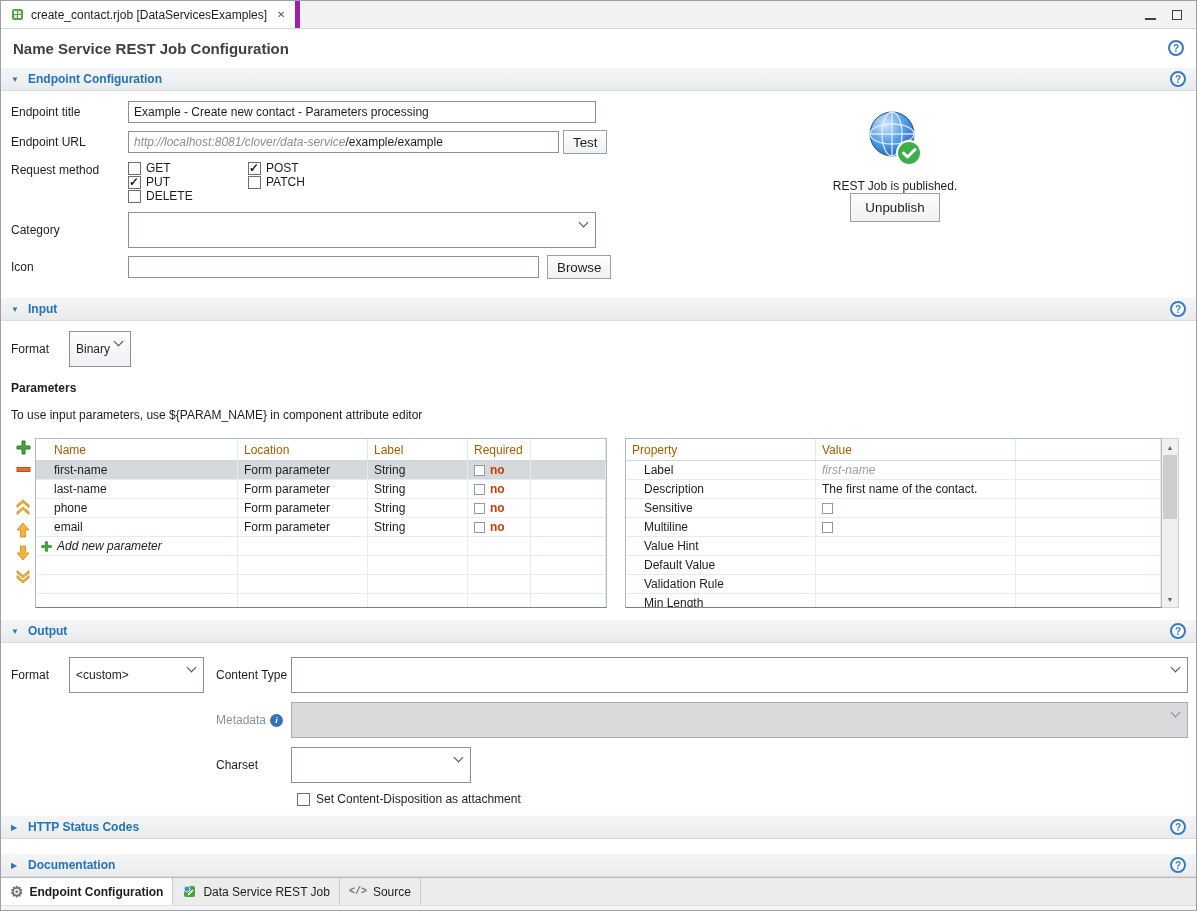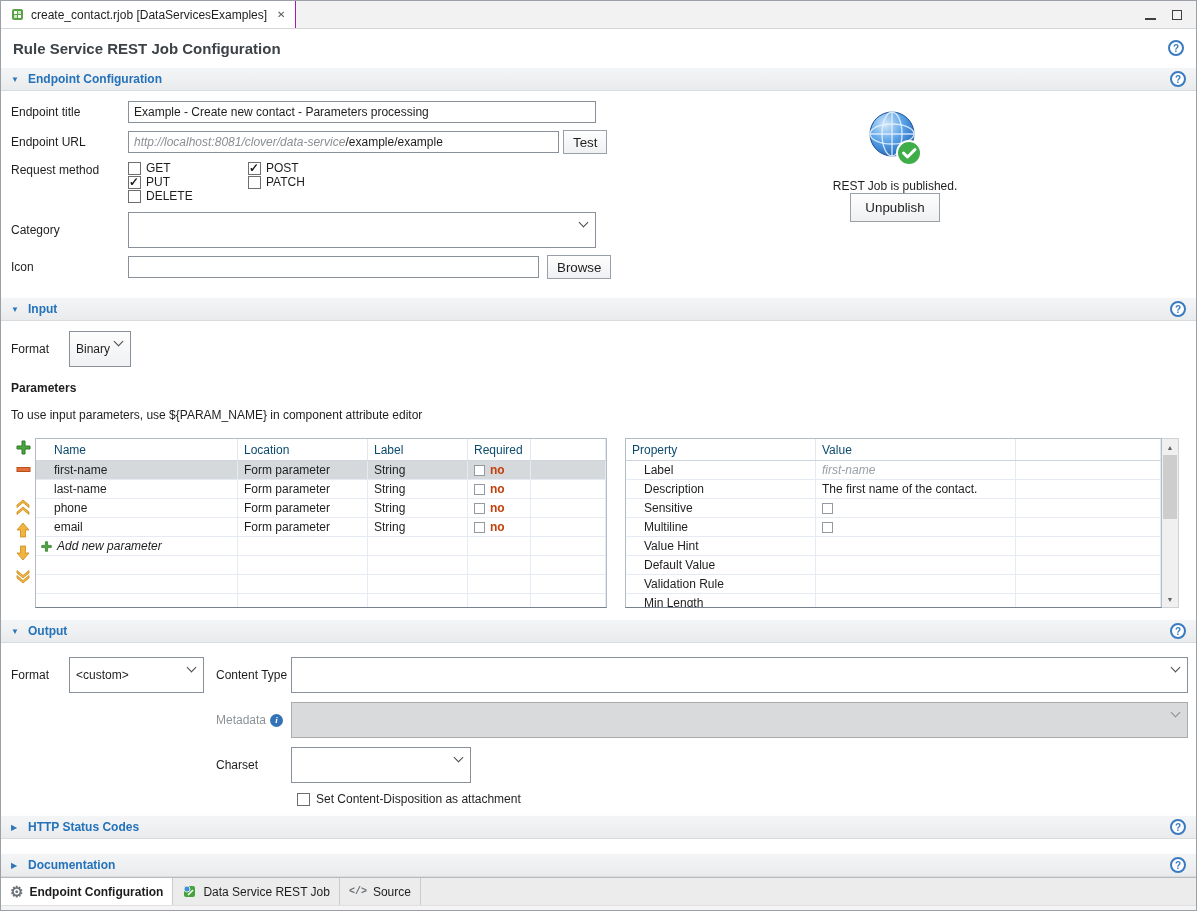--- a/index.html
+++ b/index.html
@@ -1,21 +1,21 @@
 <!DOCTYPE html>
 <html><head>
 <meta charset="utf-8">
 <style>
   * { box-sizing: border-box; margin: 0; padding: 0; }
   body { font-family: "Liberation Sans", sans-serif; font-size: 12px; color: #1e1e1e; background: #fff; }
   .window { width: 1197px; height: 911px; border: 1px solid #9aa0a6; background: #fff; overflow: hidden; display: flex; flex-direction: column; position: relative; }
 
   
   .tabbar { height: 28px; background: #f2f2f2; border-bottom: 1px solid #d4d7d9; display: flex; align-items: stretch; flex: 0 0 auto; }
-  .etab { display: flex; align-items: center; gap: 6px; padding: 0 9px; background: #fff; border-right: 1px solid #a21caf; box-shadow: inset 0 -1px 0 #fff; }
+  .etab { display: flex; align-items: center; gap: 6px; padding: 0 9px; background: #fff; border-right: 5px solid #a21caf; box-shadow: inset 0 -1px 0 #fff; }
   .etab-label { color: #1e1e1e; }
   .etab-close { color: #555; font-size: 10px; margin-left: 4px; cursor: pointer; }
   .win-controls { margin-left: auto; display: flex; align-items: center; gap: 16px; padding-right: 14px; }
   .win-min { width: 11px; height: 11px; border-bottom: 2px solid #3c4043; }
   .win-max { width: 10px; height: 10px; border: 1.5px solid #3c4043; }
 
   
   .titlerow { height: 38px; display: flex; align-items: center; padding: 0 12px; flex: 0 0 auto; }
   .page-title { font-size: 15px; font-weight: bold; color: #3d4247; }
   .help { width: 16px; height: 16px; min-width: 16px; border-radius: 50%; border: 2px solid #3a7bbf; color: #3a7bbf; font-weight: bold; font-size: 10px; display: inline-flex; align-items: center; justify-content: center; background: #fff; cursor: pointer; }
@@ -63,21 +63,21 @@
   .tool-col { width: 24px; flex: 0 0 24px; display: flex; flex-direction: column; align-items: center; gap: 7px; padding-top: 2px; }
   .tool-btn { cursor: pointer; line-height: 0; }
   .tool-gap { height: 8px; }
 
   .tbl { border: 1px solid #b3bcc6; border-bottom: 1px solid #77828f; background: #fff; height: 170px; overflow: hidden; }
   .tbl-left { width: 572px; }
   .tbl-right { width: 537px; }
   .rowgrid-l { display: grid; grid-template-columns: 202px 130px 100px 63px 1fr; }
   .rowgrid-r { display: grid; grid-template-columns: 190px 200px 1fr; }
   .t-head { height: 22px; border-bottom: 1px solid #cfd6df; }
-  .th { display: flex; align-items: center; padding-left: 6px; border-right: 1px solid #e2e8f0; color: #0c4a6e; }
+  .th { display: flex; align-items: center; padding-left: 6px; border-right: 1px solid #e2e8f0; color: #a16207; }
   .th-name, .th-prop { padding-left: 18px; }
   .t-row { height: 19px; border-bottom: 1px solid #e6ebf3; }
   .td { display: flex; align-items: center; padding-left: 6px; border-right: 1px solid #e6ebf3; overflow: hidden; white-space: nowrap; }
   .td-name, .td-prop { padding-left: 18px; }
   .t-row.selected { background: #d6d9dc; }
   .req-cell { gap: 5px; }
   .cb-sm { width: 11px; height: 11px; min-width: 11px; border: 1px solid #939aa2; background: #fff; display: inline-block; }
   .req-no { color: #c2410c; font-weight: bold; }
   .add-cell { padding-left: 5px; gap: 5px; }
   .add-label { font-style: italic; color: #1e1e1e; }
@@ -135,21 +135,21 @@
       <span class="etab-label">create_contact.rjob [DataServicesExamples]</span>
       <span class="etab-close">✕</span>
     </div>
     <div class="win-controls">
       <span class="win-min"></span>
       <span class="win-max"></span>
     </div>
   </div>
 
   <div class="titlerow">
-    <span class="page-title">Rule Service REST Job Configuration</span>
+    <span class="page-title">Name Service REST Job Configuration</span>
     <span class="help">?</span>
   </div>
 
   <div class="sec-h">
     <span class="tri">▼</span>
     <span class="sec-title">Endpoint Configuration</span>
     <span class="help">?</span>
   </div>
 
   <div class="ep-body">

